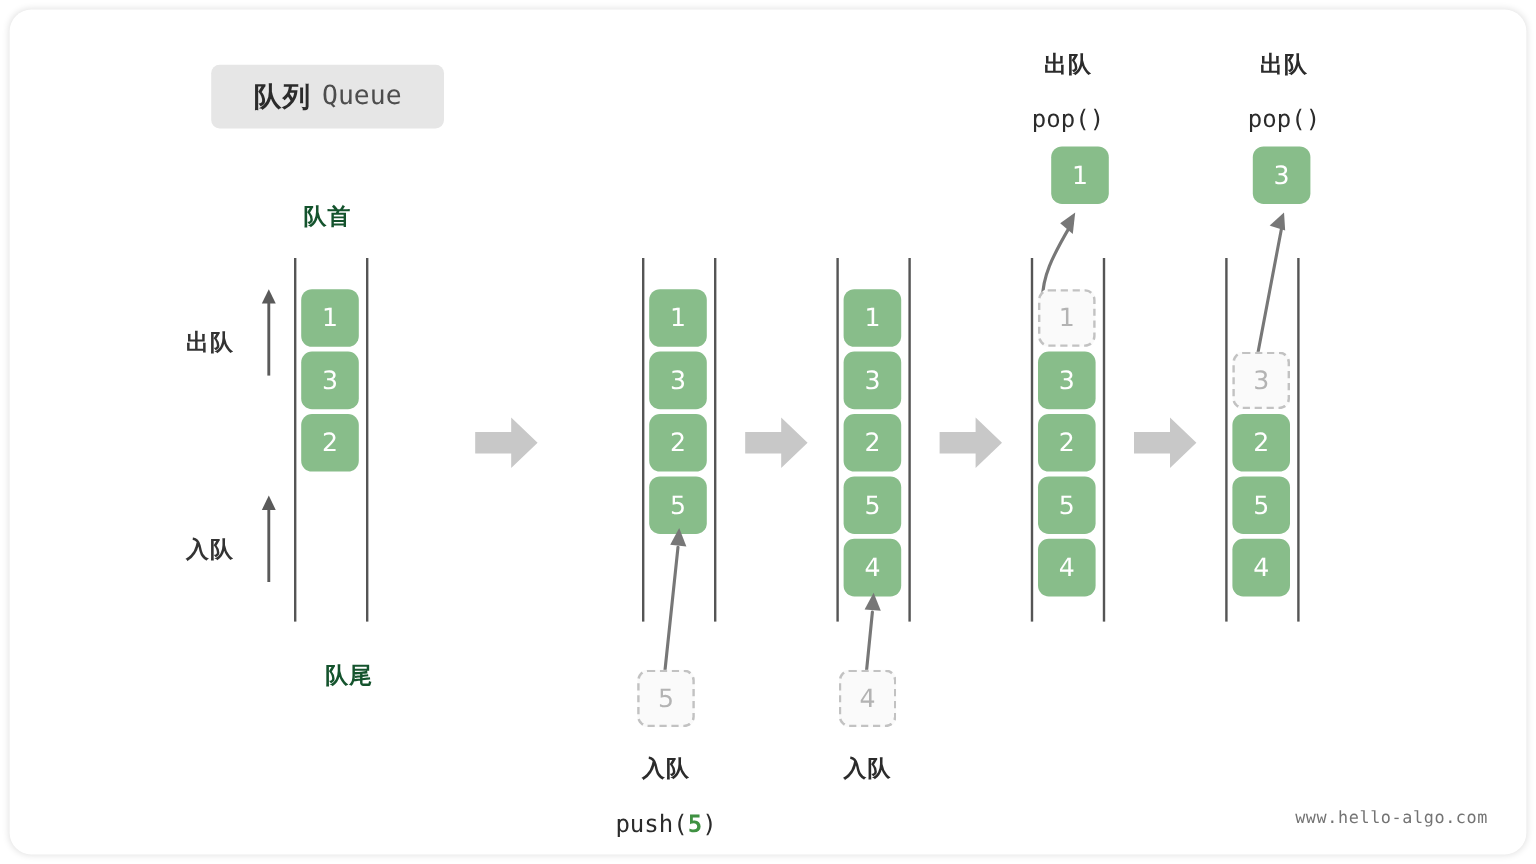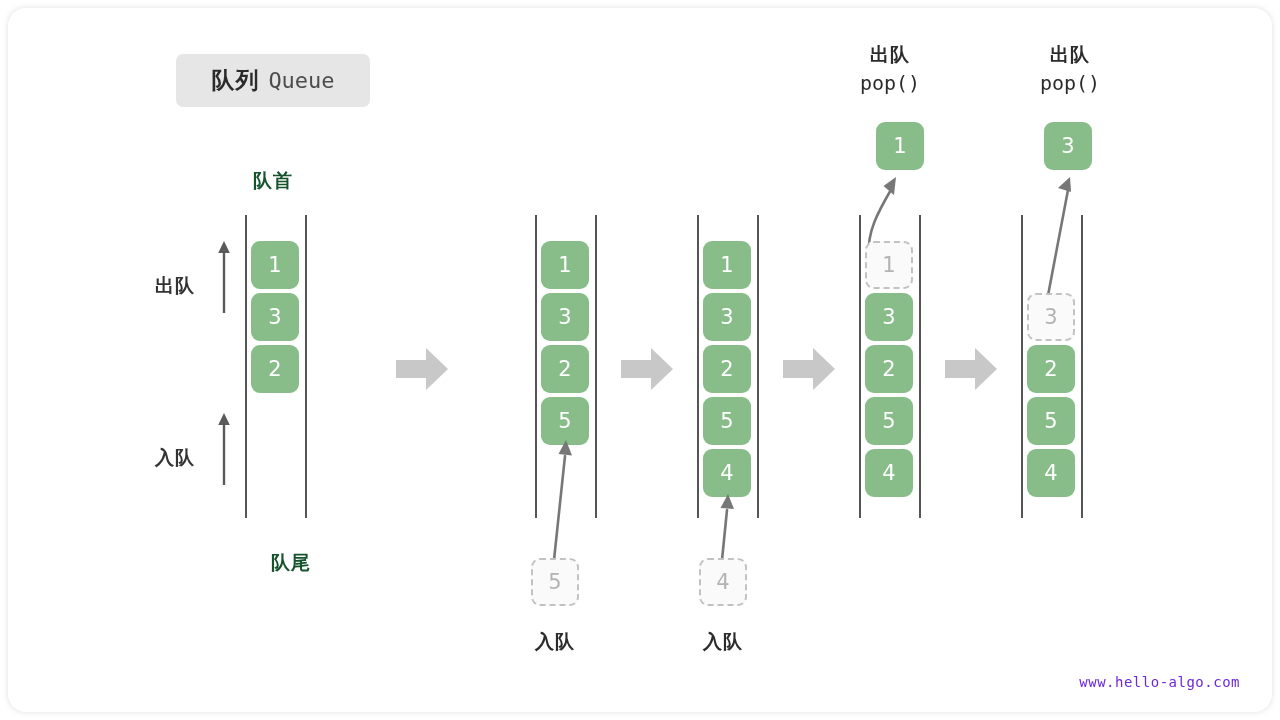--- a/index.html
+++ b/index.html
@@ -80,20 +80,21 @@
     font-size: 19px;
     font-weight: bold;
     color: #2b2b2b;
     letter-spacing: 1px;
   }
   .op-label .l2 {
     display: block;
     font-family: "DejaVu Sans Mono", "Liberation Mono", monospace;
     font-size: 20px;
     color: #2b2b2b;
+    margin-top: 16px;
   }
   .op-label .l2 .arg { color: #3f9142; font-weight: bold; }
 
   
   .rail {
     position: absolute;
     width: 2px;
     background: #555555;
   }
 
@@ -126,21 +127,21 @@
   
   .block-arrow { position: absolute; }
 
   
   #watermark {
     position: absolute;
     right: 32px;
     bottom: 22px;
     font-family: "DejaVu Sans Mono", "Liberation Mono", monospace;
     font-size: 14px;
-    color: #6d28d9;
+    color: #737373;
     letter-spacing: 0.5px;
   }
 
   svg { display: block; overflow: visible; }
 </style>
 </head>
 <body>
 
 <div id="canvas">
 
@@ -191,20 +192,21 @@
     <svg width="40" height="120" viewBox="0 0 40 120">
       <line x1="18" y1="120" x2="29" y2="16" stroke="#777777" stroke-width="2.6" stroke-linecap="round"></line>
       <polygon points="30,0 22.5,14 36,15.5" fill="#777777"></polygon>
     </svg>
   </div>
 
   <div class="box ghost" style="left:523px; top:550px;">5</div>
 
   <div class="abs op-label" style="left:467px; top:620px; width:160px;">
     <span class="l1">入队</span>
+    <span class="l2"><span>push(</span><span class="arg">5</span><span>)</span></span>
   </div>
 
   <div class="block-arrow" style="left:613px; top:340px;">
     <svg width="52" height="42" viewBox="0 0 52 42">
       <polygon points="0,12 30,12 30,0 52,21 30,42 30,30 0,30" fill="#c8c8c8"></polygon>
     </svg>
   </div>
 
   <div class="rail" style="left:689px; top:207px; height:303px;"></div>
   <div class="rail" style="left:749px; top:207px; height:303px;"></div>

